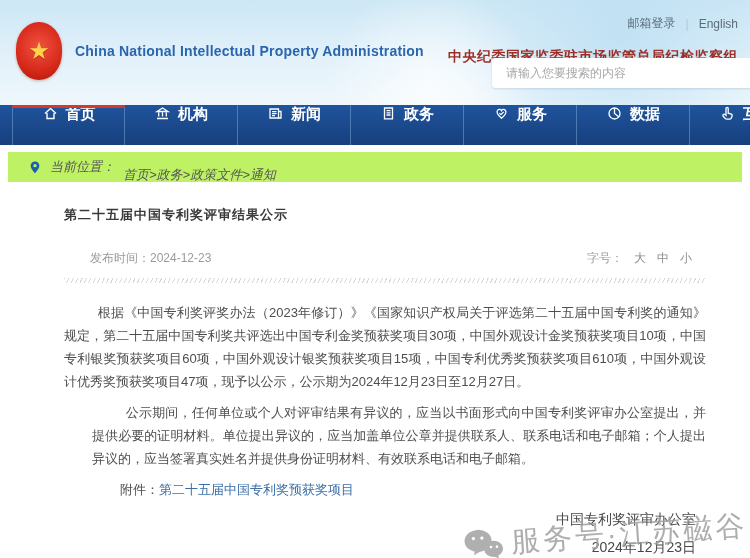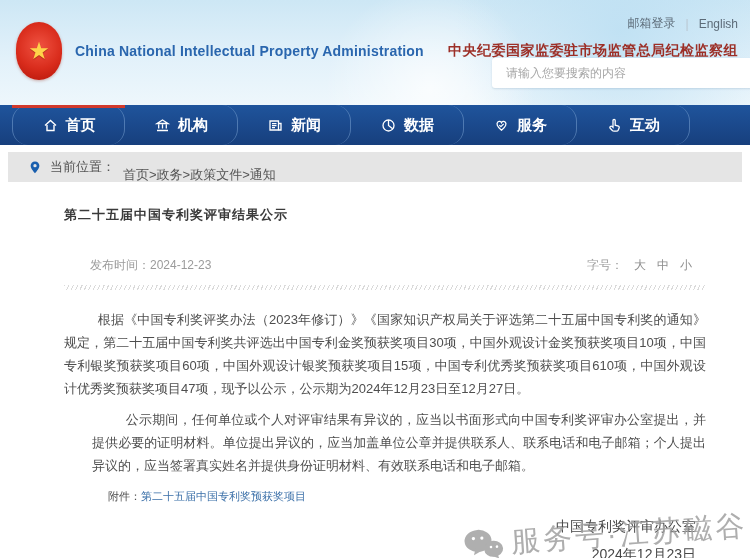--- a/index.html
+++ b/index.html
@@ -22,58 +22,57 @@
     background:radial-gradient(circle at 50% 42%, #f05342 0%, #d92c1c 55%, #b31408 100%);
     display:flex; align-items:center; justify-content:center;
     box-shadow:0 1px 3px rgba(150,40,20,.35);
   }
   .emblem .star { color:#ffd24a; font-size:24px; line-height:1; text-shadow:0 1px 1px rgba(120,30,0,.5); }
   .brand-name { font-size:31px; font-weight:bold; color:#1d57a6; letter-spacing:2px; }
   .brand-sub { font-size:14px; font-weight:bold; color:#2a66ae; margin-top:0; letter-spacing:.2px; }
   .top-links { position:absolute; top:15px; right:12px; font-size:12px; color:#5c6b78; display:flex; gap:10px; align-items:center; }
   .top-links .lnk { cursor:pointer; }
   .top-links .sep { color:#b9c6d1; }
-  .supervision { position:absolute; top:42px; right:12px; font-size:14px; font-weight:bold; color:#9c2f27; letter-spacing:.5px; cursor:pointer; }
+  .supervision { position:absolute; top:48px; right:12px; font-size:14px; font-weight:bold; color:#9c2f27; letter-spacing:.5px; cursor:pointer; }
   .search-box {
     position:absolute; top:58px; left:492px; width:290px; height:30px;
     background:#ffffff; border-radius:3px; box-shadow:0 1px 2px rgba(60,100,140,.18);
   }
   .search-box input {
     width:100%; height:100%; border:0; outline:none; background:transparent;
     padding:0 14px; font-size:12px; color:#444; font-family:inherit;
   }
   .search-box input::placeholder { color:#a7a7a7; }
   
   .nav { height:40px; background:linear-gradient(180deg,#1f549c 0%, #173f7d 100%); display:flex; padding-left:12px; overflow:hidden; }
   .nav-tab {
-    flex:0 0 113px; display:flex; align-items:center; justify-content:center; gap:7px;
+    flex:0 0 113px; display:flex; align-items:flex-start; justify-content:center; gap:7px;
     color:#fff; font-size:15px; font-weight:bold; position:relative; cursor:pointer;
     border-right:1px solid rgba(130,170,215,.5);
-    border-radius:16px;
   }
   .nav-tab:first-child { border-left:1px solid rgba(130,170,215,.5); }
   .nav-tab.active::before { content:""; position:absolute; top:0; left:-1px; right:-1px; height:3px; background:#d23a2c; }
   .nav-tab svg { flex:0 0 auto; }
   
   .breadcrumb {
-    margin:7px 8px 0; height:30px; background:#e5e5e5;
+    margin:7px 8px 0; height:30px; background:#bef264;
     display:flex; align-items:center; gap:8px; padding-left:20px;
-    font-size:13px; color:#555;
+    font-size:13px; color:#555;font-style:italic;
   }
   .breadcrumb .trail { cursor:pointer;margin-top:16px; }
   
   .article { position:relative; margin:0 44px 0 64px; }
   .article-title { padding-top:24px; text-align:left; font-size:13px; font-weight:bold; color:#3a3a3a; letter-spacing:1px;font-family:Liberation Serif, serif; }
-  .meta { display:flex; justify-content:space-between; margin-top:33px; padding:0 14px 8px 26px; font-size:12px; color:#9b9b9b; }
+  .meta { display:flex; justify-content:space-between; margin-top:26px; padding:0 14px 8px 26px; font-size:12px; color:#9b9b9b; }
   .meta-right span { margin-left:11px;font-family:Liberation Serif, serif; }
   .meta-right .size-btn { color:#8d8d8d; cursor:pointer; }
   .hatch { height:5px; margin-top:3px; background:repeating-linear-gradient(115deg,#dadada 0,#dadada 1px,transparent 1px,transparent 4px); }
   .body-text p { font-size:13px; line-height:23px; color:#4e4e4e; text-indent:2.6em; text-align:justify; margin-top:18px; }
   .body-text p + p { margin-top:8px;margin-left:28px; }
-  .attachment { margin:8px 0 0 44px; font-size:11px; color:#4e4e4e; line-height:23px; }
+  .attachment { margin:8px 0 0 56px; font-size:13px; color:#4e4e4e; line-height:23px; }
   .attachment a { color:#3a6fa8; text-decoration:none; cursor:pointer; }
   .signature { margin-top:4px; text-align:right; padding-right:10px; font-size:14px; color:#474747; line-height:28px; }
   
   .watermark {
     position:absolute; right:2px; bottom:2px; display:flex; align-items:center; gap:8px;
     color:#a0a0a0; opacity:.85; transform:rotate(-4deg); pointer-events:none;
   }
   .watermark .wm-text { font-size:29px; letter-spacing:3px; white-space:nowrap; }
 </style>
 </head>
@@ -119,31 +118,38 @@
     <div class="nav-tab">
       <svg width="17" height="17" viewBox="0 0 17 17" fill="none" stroke="#fff" stroke-width="1.3">
           <path d="M3 4 H11.5 V13 H3 Z"></path>
           <path d="M11.5 6.5 H14 V13 H11.5"></path>
           <path d="M5 6.7 H9.5 M5 8.7 H9.5 M5 10.7 H8"></path>
         </svg>
       <span>新闻</span>
     </div>
     <div class="nav-tab">
       <svg width="17" height="17" viewBox="0 0 17 17" fill="none" stroke="#fff" stroke-width="1.3">
+          <path d="M4.5 3 H12.5 V13.8 H4.5 Z"></path>
+          <path d="M6.5 5.6 H10.5 M6.5 7.8 H10.5 M6.5 10 H10.5"></path>
+        </svg>
+      <span>政务</span>
+    </div>
+    <div class="nav-tab">
+      <svg width="17" height="17" viewBox="0 0 17 17" fill="none" stroke="#fff" stroke-width="1.3">
+          <path d="M8.5 13.2 C4 9.7 3.1 6.6 4.9 4.9 C6.1 3.8 7.8 4.3 8.5 5.7 C9.2 4.3 10.9 3.8 12.1 4.9 C13.9 6.6 13 9.7 8.5 13.2 Z"></path>
+          <path d="M6.3 8.1 L7.9 9.6 L10.7 6.9"></path>
+        </svg>
+      <span>服务</span>
+    </div>
+    <div class="nav-tab">
+      <svg width="17" height="17" viewBox="0 0 17 17" fill="none" stroke="#fff" stroke-width="1.3">
           <circle cx="8.5" cy="8.5" r="5.5"></circle>
           <path d="M8.5 3 V8.5 L12.6 11.8"></path>
         </svg>
       <span>数据</span>
-    </div>
-    <div class="nav-tab">
-      <svg width="17" height="17" viewBox="0 0 17 17" fill="none" stroke="#fff" stroke-width="1.3">
-          <path d="M8.5 13.2 C4 9.7 3.1 6.6 4.9 4.9 C6.1 3.8 7.8 4.3 8.5 5.7 C9.2 4.3 10.9 3.8 12.1 4.9 C13.9 6.6 13 9.7 8.5 13.2 Z"></path>
-          <path d="M6.3 8.1 L7.9 9.6 L10.7 6.9"></path>
-        </svg>
-      <span>服务</span>
     </div>
     <div class="nav-tab">
       <svg width="17" height="17" viewBox="0 0 17 17" fill="none" stroke="#fff" stroke-width="1.3">
           <path d="M7 3.4 a1.1 1.1 0 0 1 2.2 0 V8.2 l3.2 1 c.8 .3 1 1 .7 1.7 l-.8 2 c-.3 .8-1 1.3-1.9 1.3 H8.2 c-.8 0-1.6-.3-2.1-.9 L4.2 11.3 c-.5-.6-.4-1.4 .2-1.8 .5-.4 1.3-.3 1.7 .1 l.9 .8 Z"></path>
         </svg>
       <span>互动</span>
     </div>
   </div>
 
   <div class="breadcrumb">

